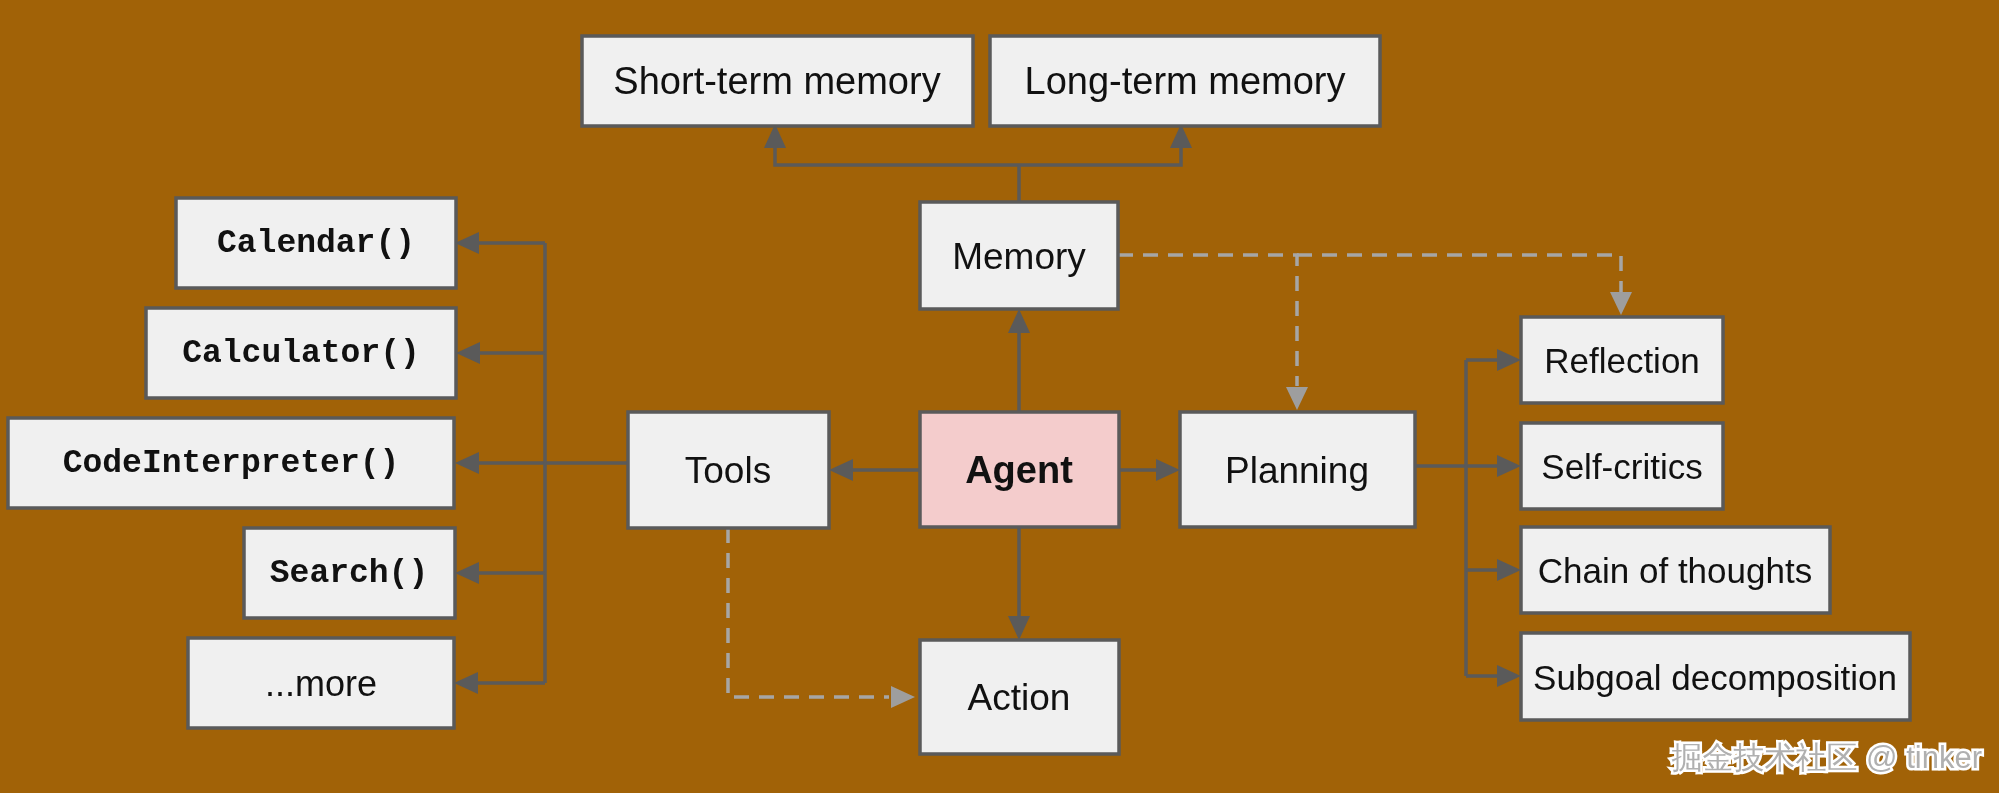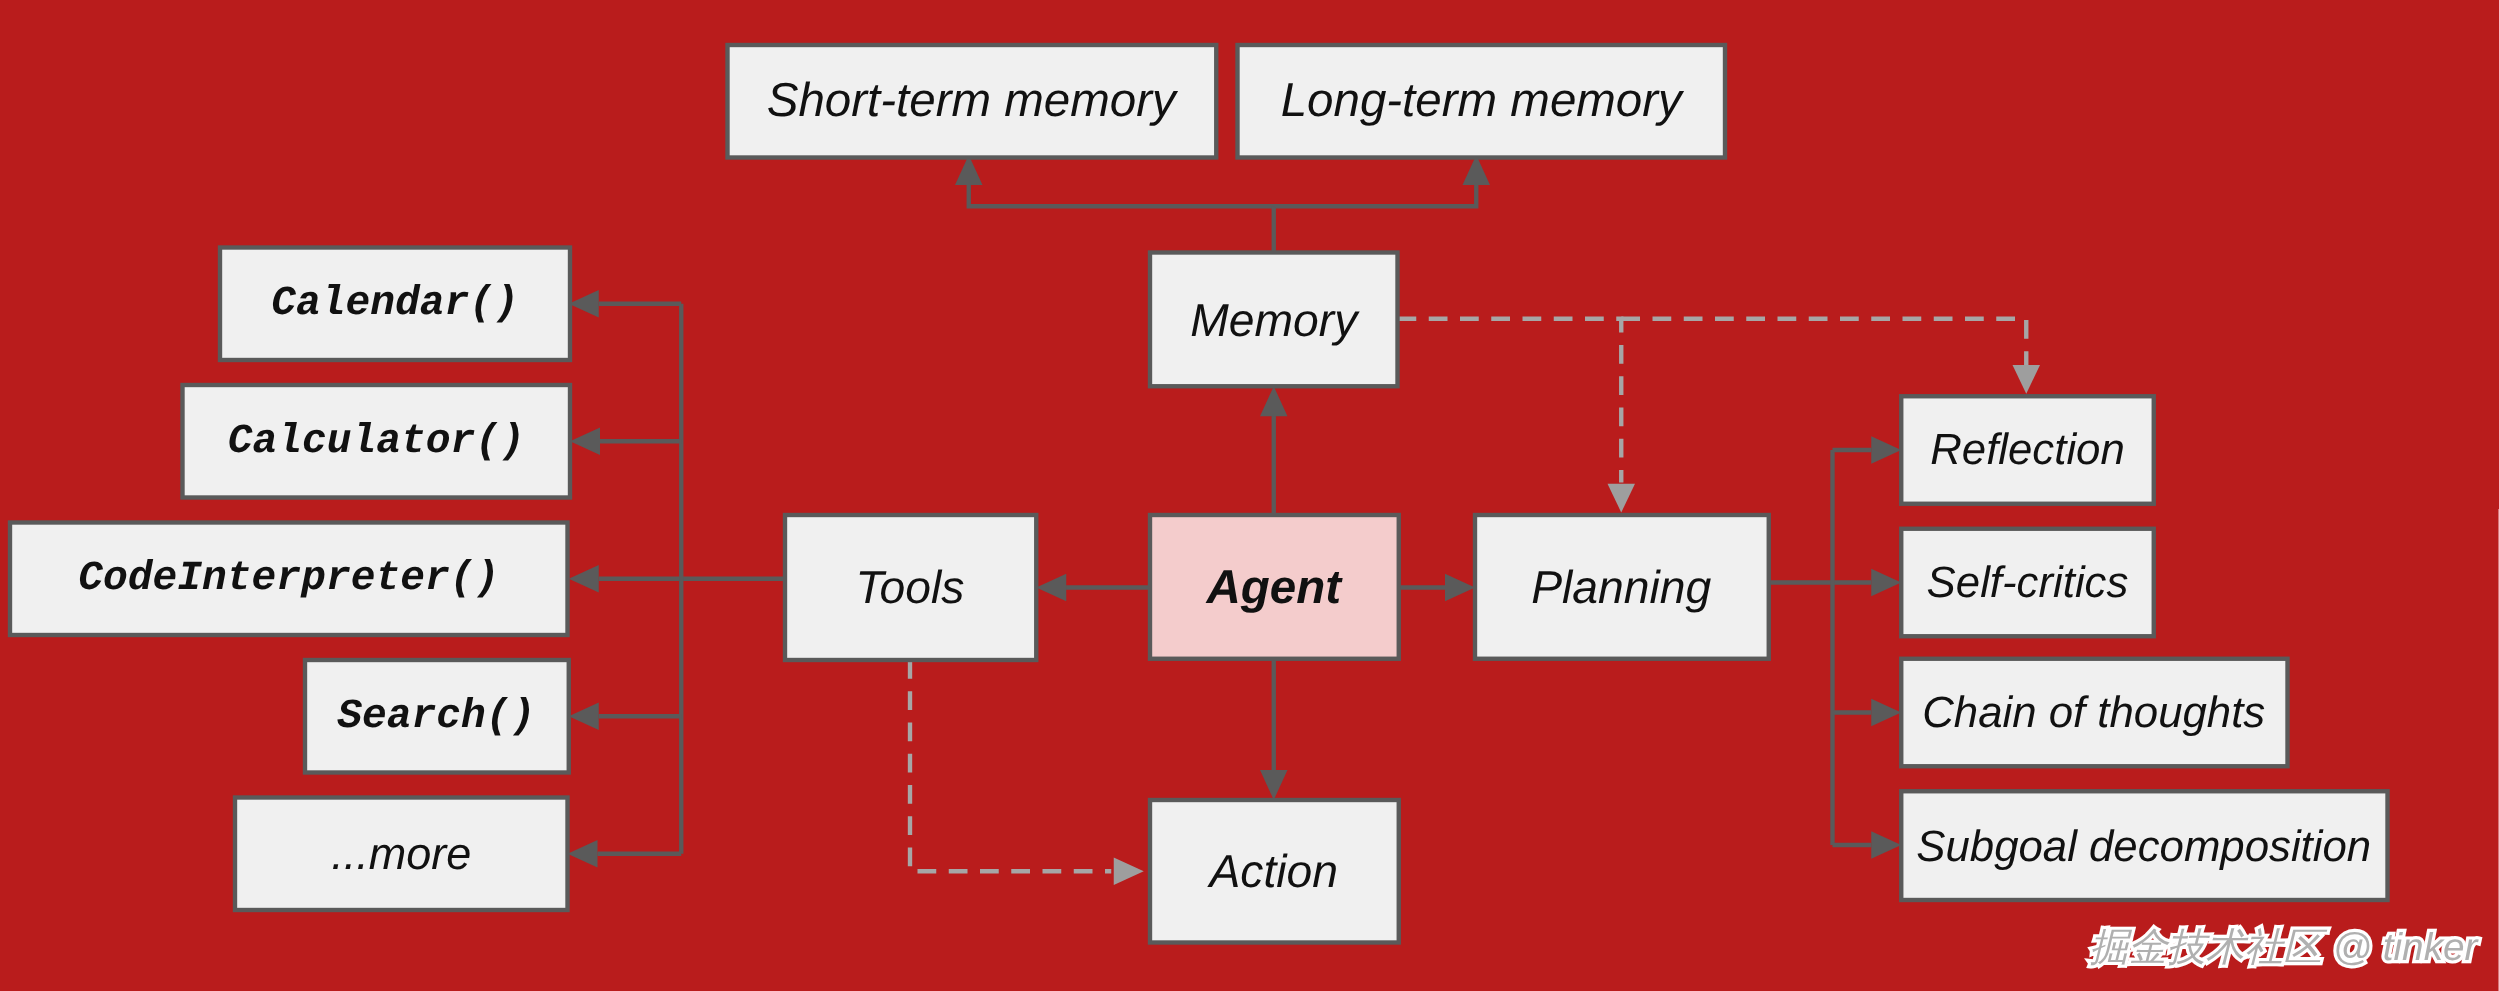--- a/index.html
+++ b/index.html
@@ -4,23 +4,22 @@
 <style>
   html, body {
     margin: 0;
     padding: 0;
     background: #ffffff;
   }
   .stage {
     position: relative;
     width: 1999px;
     height: 793px;
-    background: #b91c1c;
+    background: #a16207;
     overflow: hidden;
-    font-style: italic;
   }
   svg { display: block; }
 
   
   rect.node {
     stroke: #5a5a5a;
     stroke-width: 3.5;
   }
 
   text.label {

